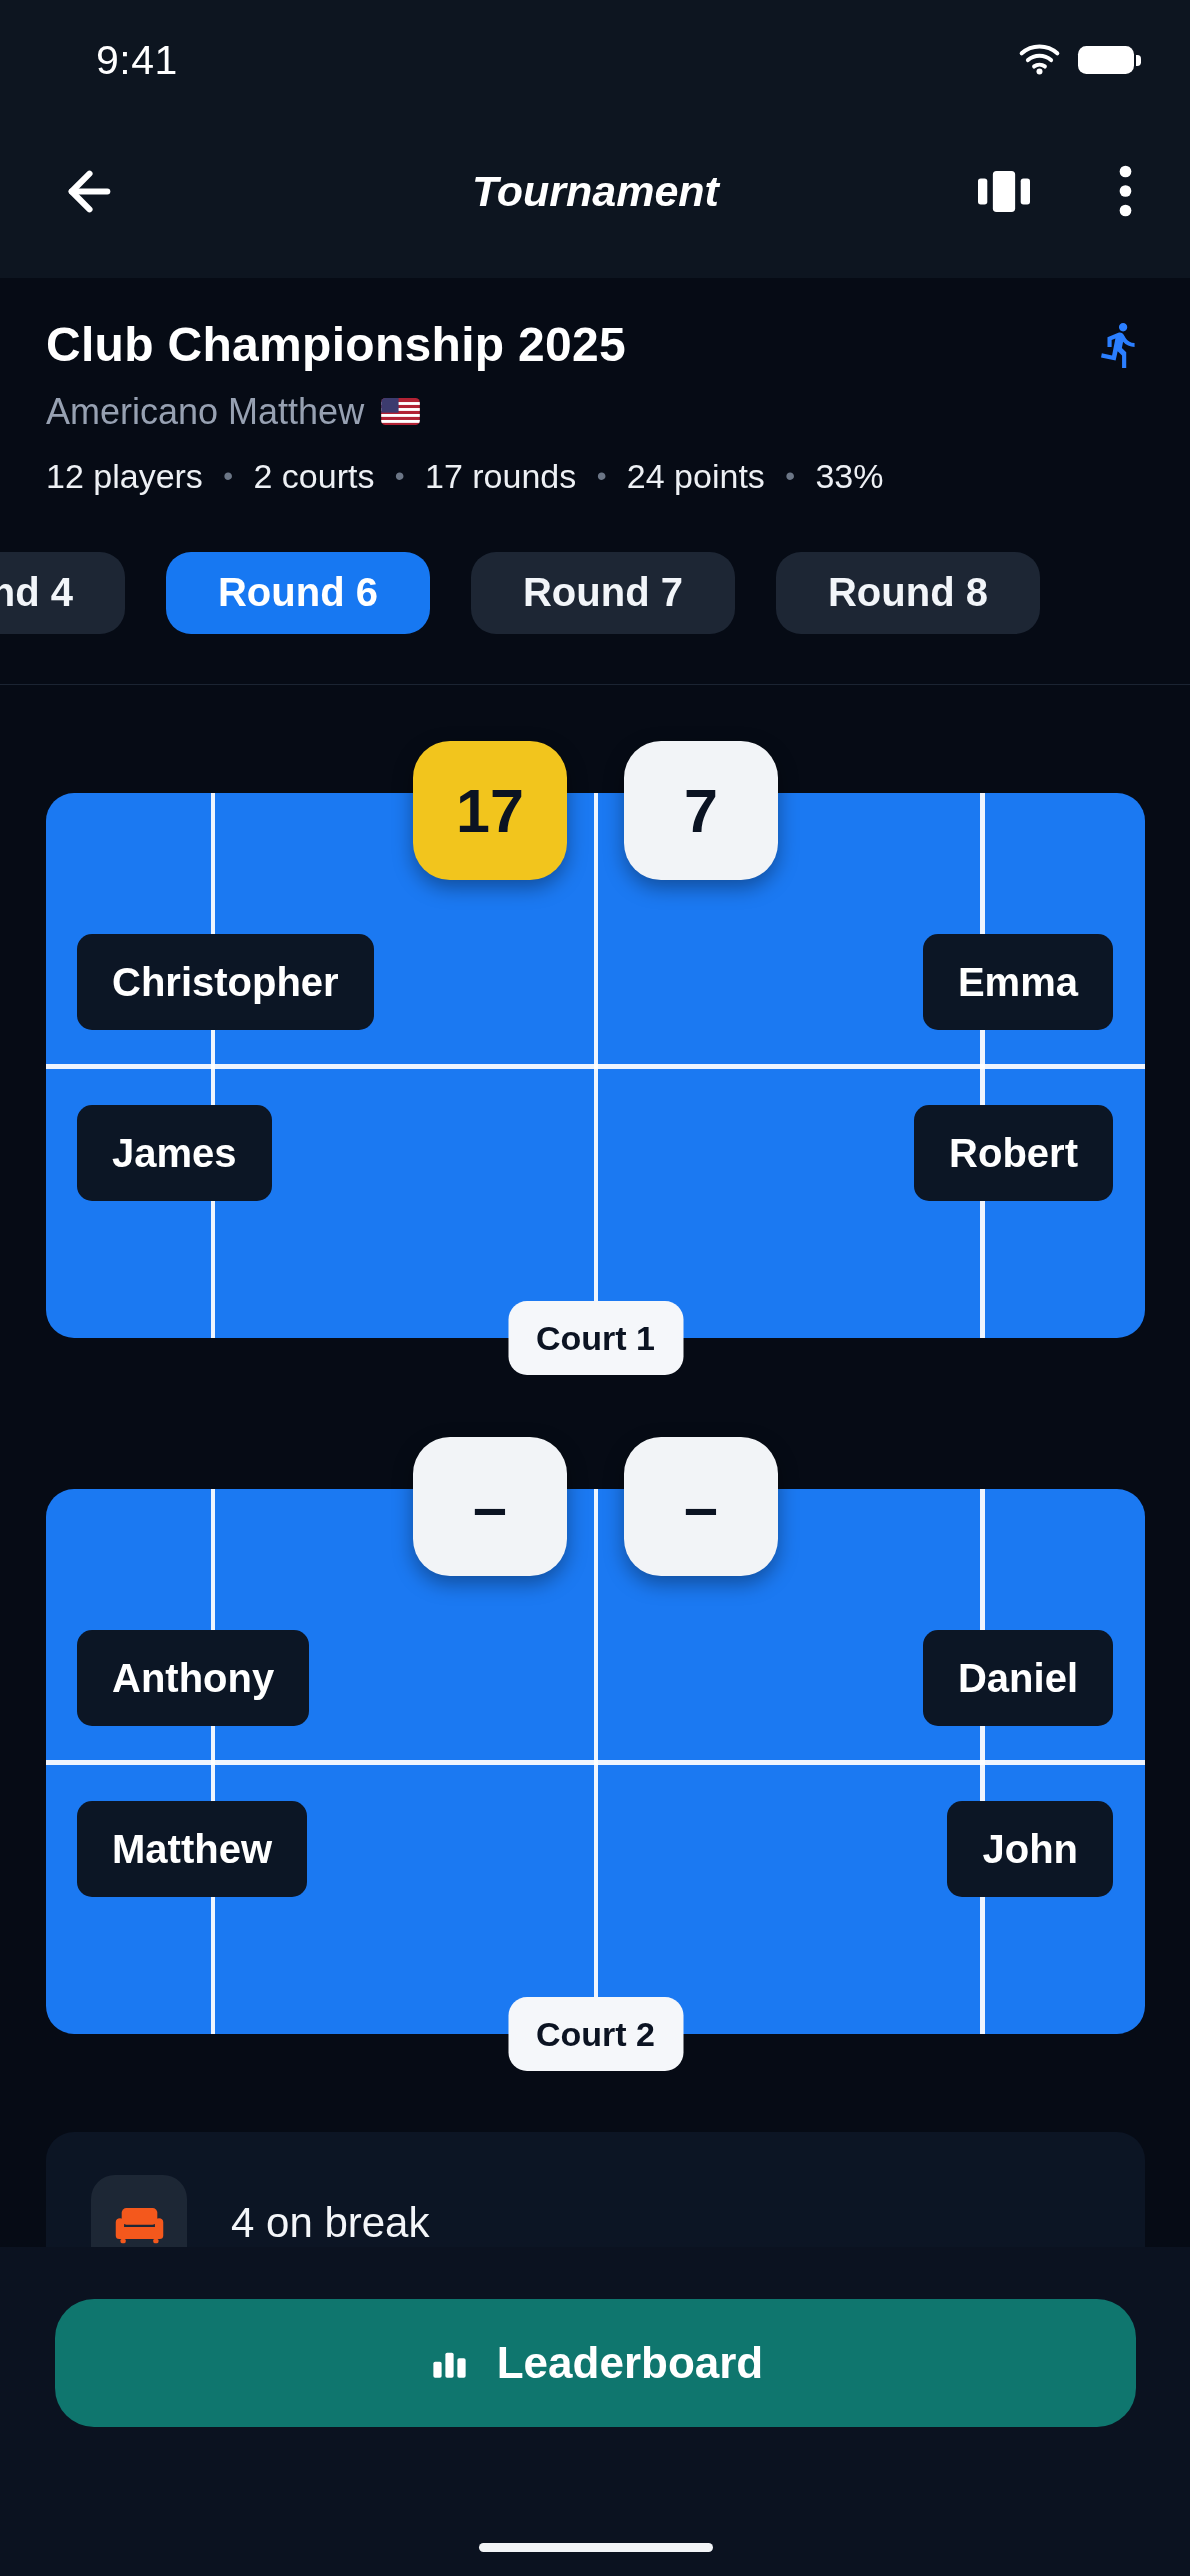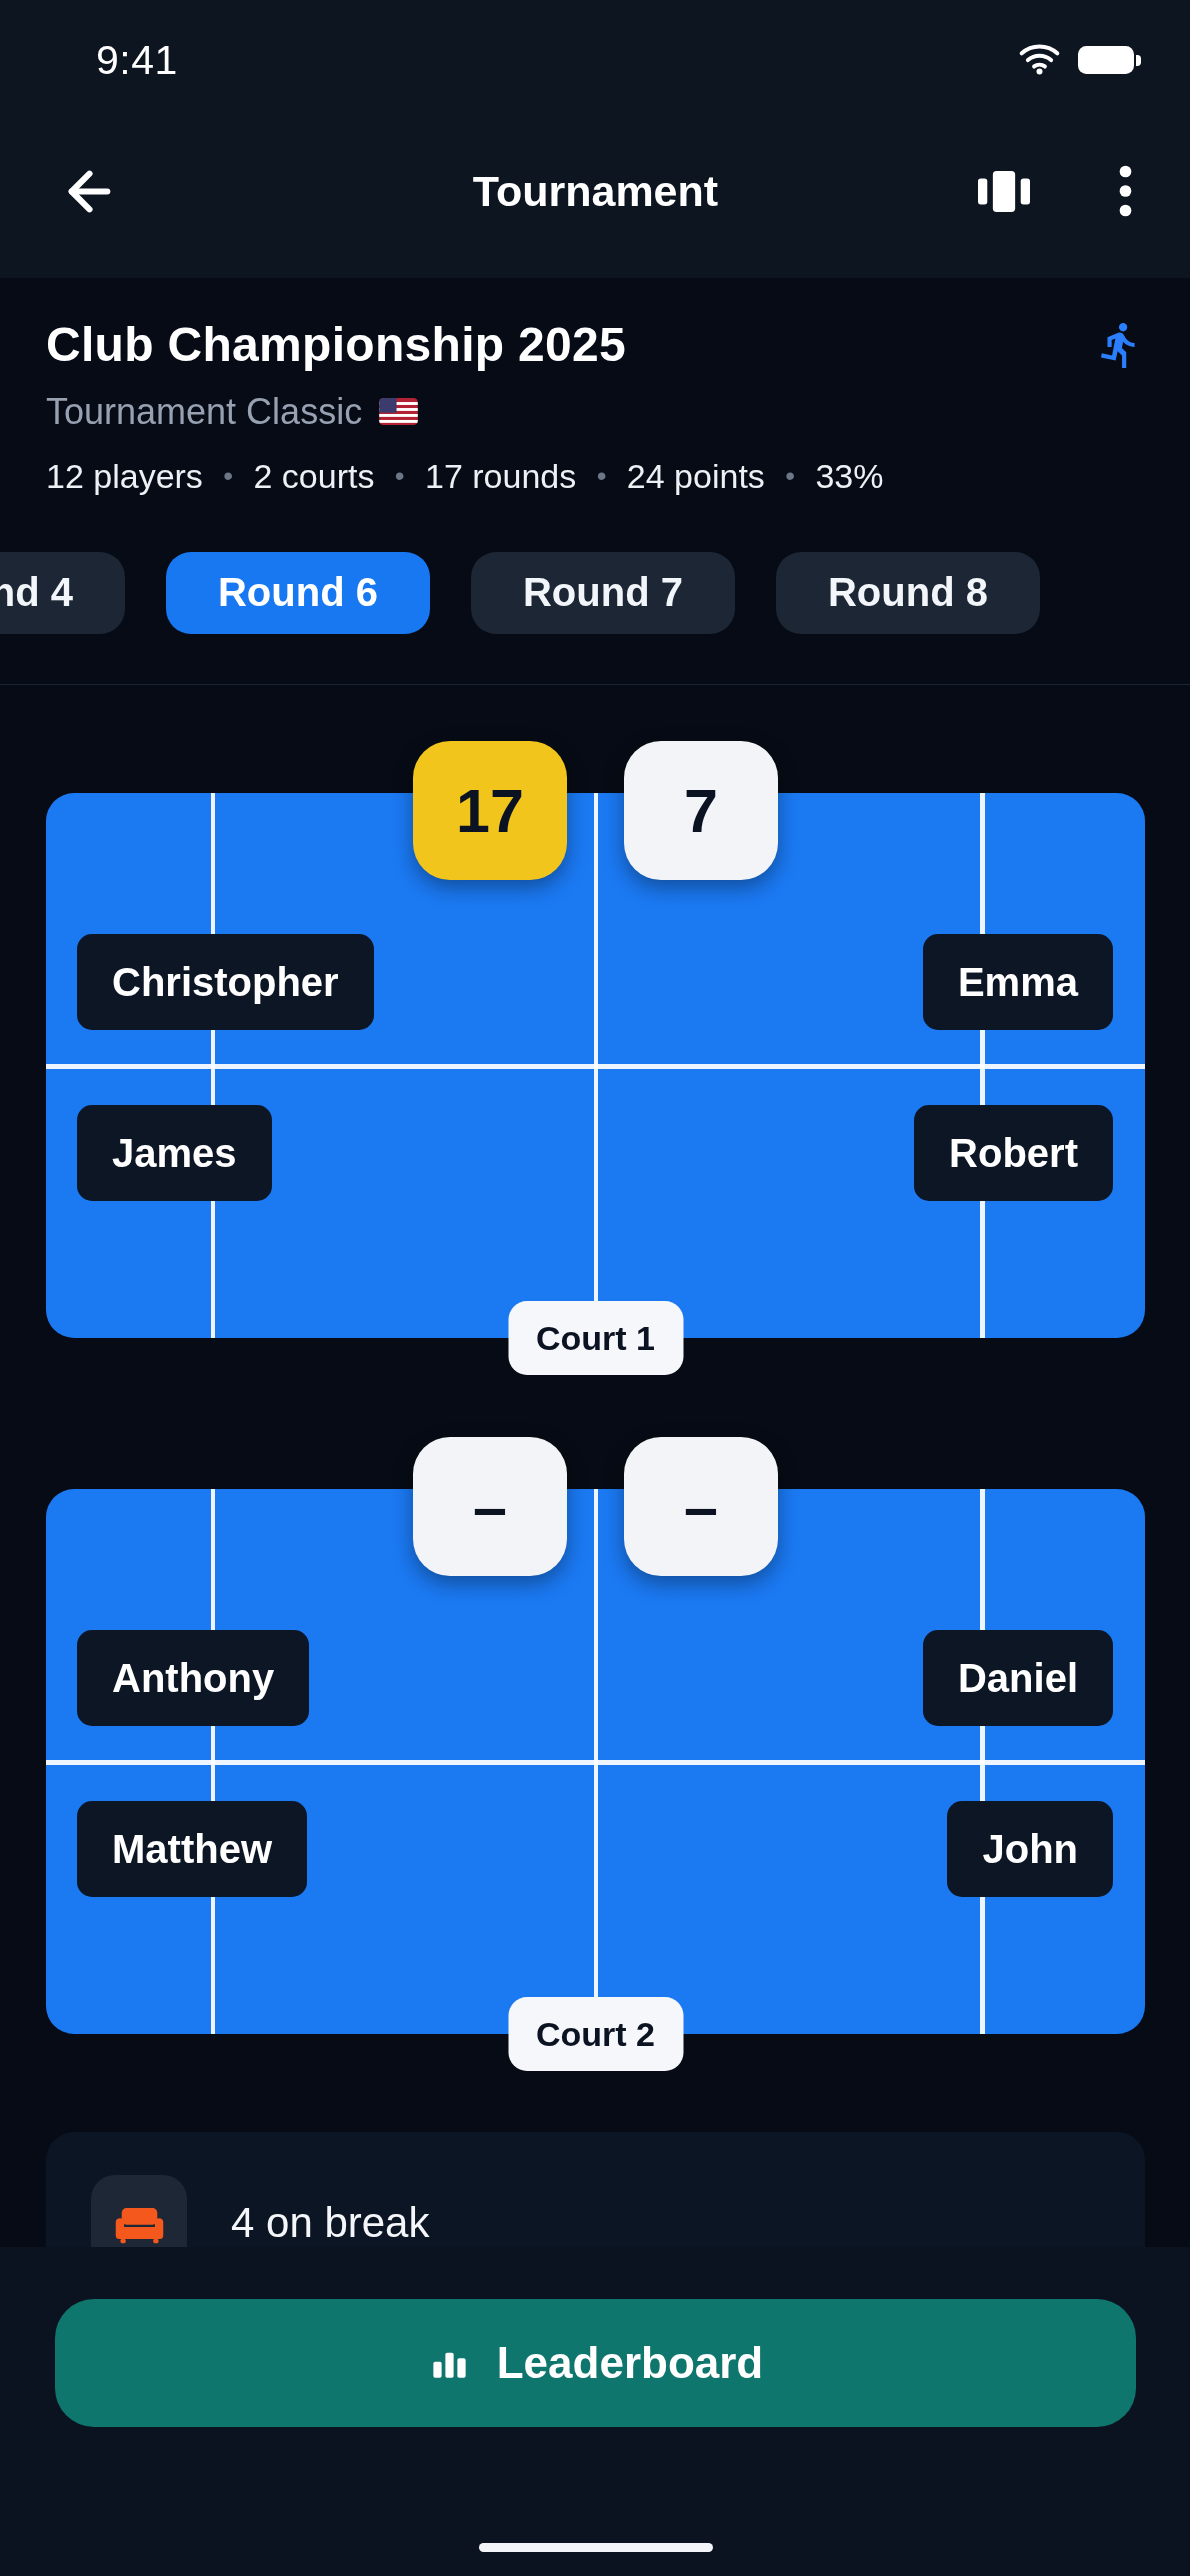--- a/index.html
+++ b/index.html
@@ -19,21 +19,21 @@
     padding:16.7px 57px 0 96px;
   }
   .time { font-size:41px; font-weight:400; letter-spacing:0.5px; }
   .status-icons { display:flex; align-items:center; gap:16.7px; }
   .battery { width:56px; height:28px; background:#FFFFFF; border-radius:8.3px; position:relative; }
   .battery:after { content:""; position:absolute; right:-7.4px; top:8.3px; width:5.6px; height:11px;
     background:#FFFFFF; border-radius:0 3.7px 3.7px 0; }
 
   .nav { height:174px; display:flex; align-items:center; position:relative; padding:0 59px; }
   .back-btn { display:flex; align-items:center; z-index:2; cursor:pointer; }
-  .nav-title { position:absolute; left:0; right:0; text-align:center; font-size:43px; font-weight:700; }
+  .nav-title { position:absolute; left:0; right:0; text-align:center; font-size:43px; font-weight:700;font-style:italic; }
   .nav-right { margin-left:auto; display:flex; align-items:center; gap:89px; z-index:2; }
   .icon-btn { display:flex; align-items:center; cursor:pointer; }
 
   
   .info { padding:39px 46px 0; }
   .title-row { display:flex; align-items:center; justify-content:space-between; }
   .t-title { font-size:48px; font-weight:700; letter-spacing:0.3px; }
   .runner { display:flex; }
   .subtitle-row { margin-top:18.5px; display:flex; align-items:center; gap:16.7px;
     color:#97A1B2; font-size:36px; }
@@ -145,21 +145,21 @@
 <div class="info">
   <div class="title-row">
     <span class="t-title">Club Championship 2025</span>
     <span class="runner">
       <svg width="50" height="50" viewBox="0 0 24 24" fill="#2B7FFF">
         <path d="M13.49 5.48c1.1 0 2-.9 2-2s-.9-2-2-2-2 .9-2 2 .9 2 2 2zm-3.6 13.9l1-4.4 2.1 2v6h2v-7.5l-2.1-2 .6-3c1.3 1.5 3.3 2.5 5.5 2.5v-2c-1.9 0-3.5-1-4.3-2.4l-1-1.6c-.4-.6-1-1-1.7-1-.3 0-.5.1-.8.1l-5.2 2.2v4.7h2v-3.4l1.8-.7-1.6 8.1-4.9-1-.4 2 7 1.4z"></path>
       </svg>
     </span>
   </div>
   <div class="subtitle-row">
-    <span>Tournament Classic</span>
+    <span>Americano Matthew</span>
     <span class="flag">
       <svg width="39" height="27" viewBox="0 0 20 14">
         <rect width="20" height="14" fill="#B22234"></rect>
         <g fill="#fff">
           <rect y="2.1" width="20" height="1.5"></rect>
             <rect y="5.2" width="20" height="1.5"></rect>
           <rect y="8.3" width="20" height="1.5"></rect>
             <rect y="11.4" width="20" height="1.5"></rect>
         </g>
         <rect width="9" height="7.6" fill="#3C3B6E"></rect>

